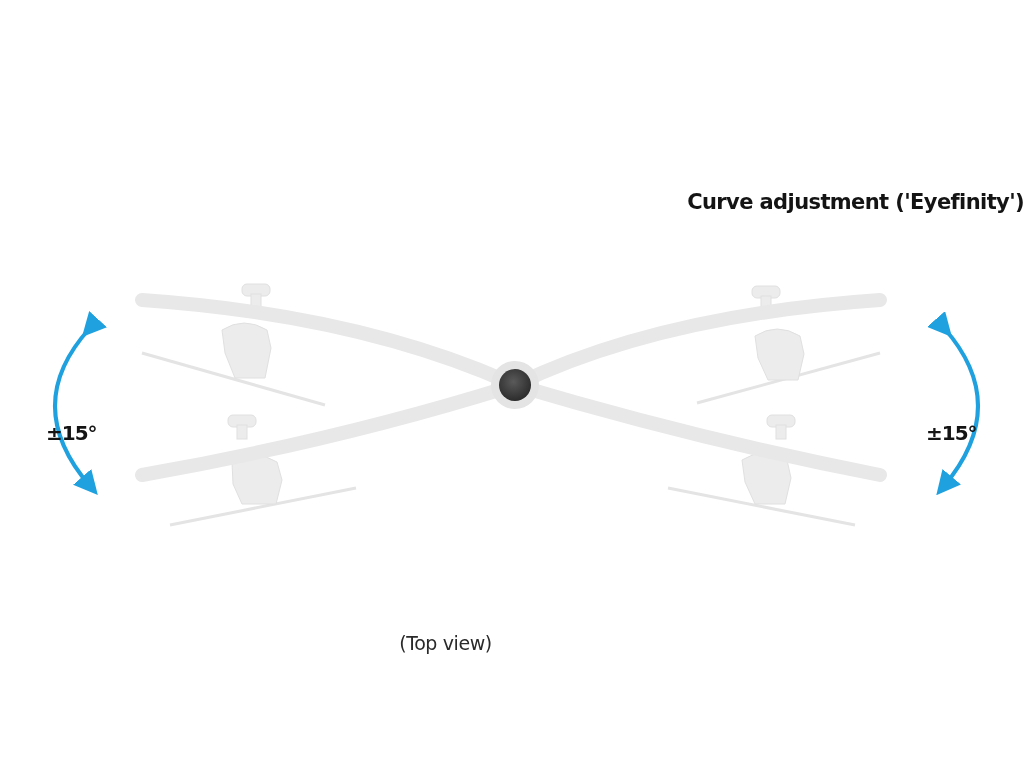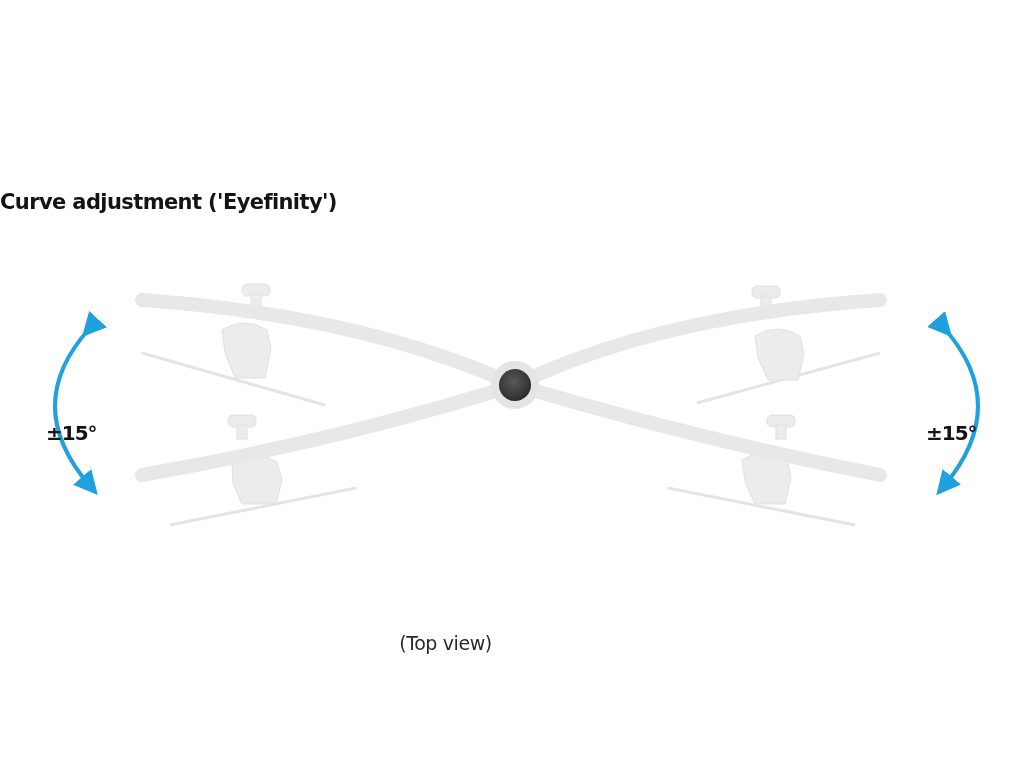--- a/index.html
+++ b/index.html
@@ -1,17 +1,17 @@
 <!DOCTYPE html>
 <html><head>
 <meta charset="utf-8">
 <style>
   html, body { margin: 0; padding: 0; background: #ffffff; }
   body { width: 1024px; height: 768px; position: relative; overflow: hidden; font-family: "DejaVu Sans", sans-serif; }
-  .title { position: absolute; top: 190px; left: 0; width: 1024px; text-align: left; font-size: 21px; font-weight: bold; color: #141414; letter-spacing: -0.6px; }
+  .title { position: absolute; top: 190px; left: 0; width: 1024px; text-align: right; font-size: 21px; font-weight: bold; color: #141414; letter-spacing: -0.6px; }
   .caption { position: absolute; top: 632px; left: 0; width: 891px; text-align: center; font-size: 19px; color: #2a2a2a; letter-spacing: -0.4px; }
   .angle { position: absolute; font-size: 20px; font-weight: bold; color: #141414; letter-spacing: -1px; margin-top: 29px; }
   .angle.left { left: 46px; top: 392px; }
   .angle.right { left: 926px; top: 392px; }
   svg.diagram { position: absolute; left: 0; top: 0; }
 </style>
 </head>
 <body>
 
 <svg class="diagram" width="1024" height="768" viewBox="0 0 1024 768">

